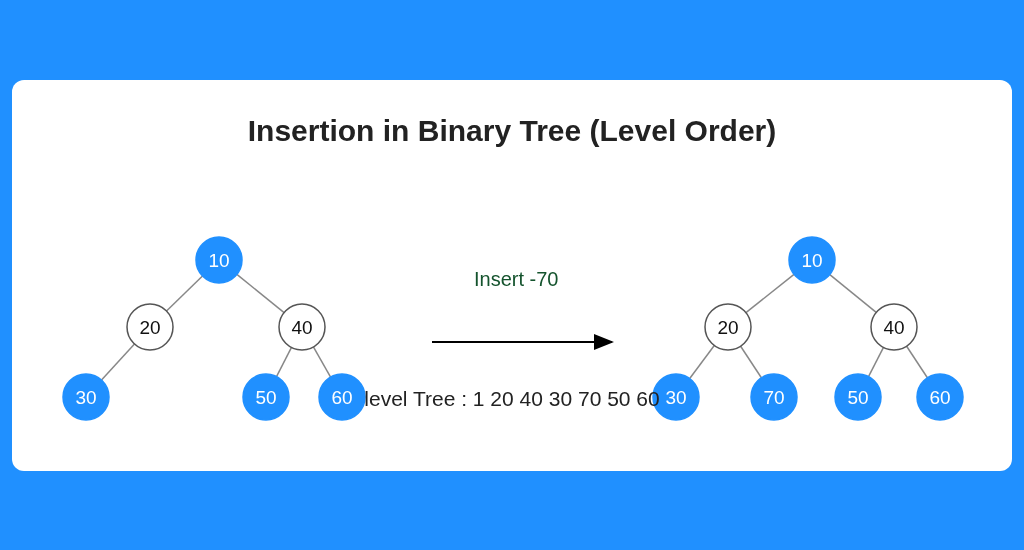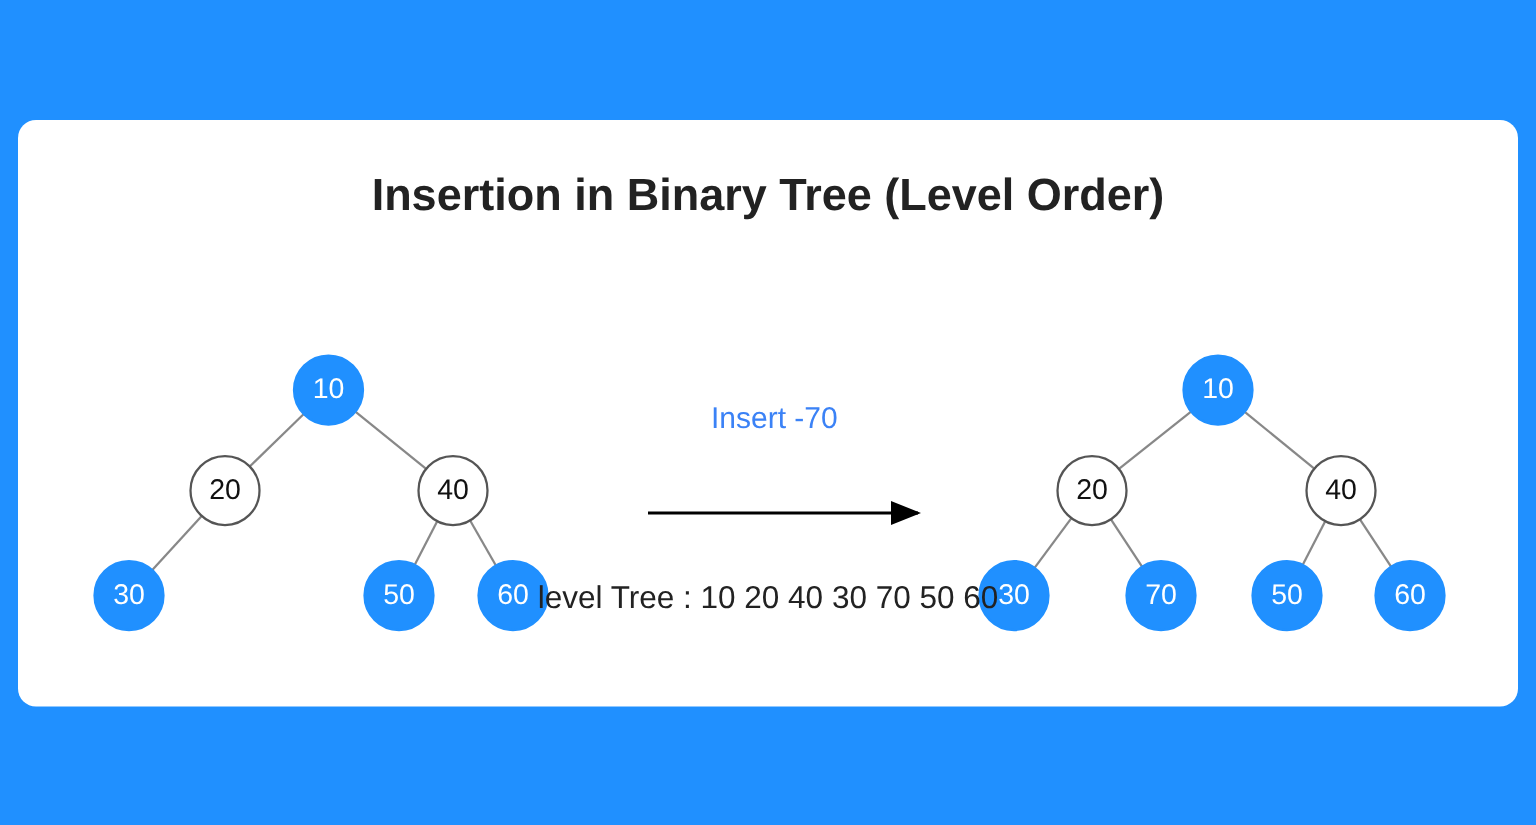--- a/index.html
+++ b/index.html
@@ -38,21 +38,21 @@
     font-weight: 400;
     color: #222222;
   }
   svg.diagram {
     position: absolute;
     top: 0; left: 0;
   }
   .arrow-label {
     position: absolute;
     font-size: 20px;
-    color: #3b82f6;
+    color: #14532d;
   }
 </style>
 </head>
 <body>
 
 <div class="card">
   <div class="title">Insertion in Binary Tree (Level Order)</div>
 
   <svg class="diagram" width="1000" height="526">
     <defs>
@@ -100,15 +100,15 @@
         <text x="846" y="317" text-anchor="middle" dominant-baseline="central" font-size="19" font-family="&quot;Segoe UI&quot;,&quot;Helvetica Neue&quot;,Arial,sans-serif" fill="#ffffff">50</text>
         <circle cx="928" cy="317" r="23" fill="#2090ff" stroke="#2090ff" stroke-width="1.5"></circle>
         <text x="928" y="317" text-anchor="middle" dominant-baseline="central" font-size="19" font-family="&quot;Segoe UI&quot;,&quot;Helvetica Neue&quot;,Arial,sans-serif" fill="#ffffff">60</text>
       </g>
     <line id="arrow-line" stroke="#000" stroke-width="2" marker-end="url(#arrowhead)" x1="420" y1="262" x2="600" y2="262"></line>
   </svg>
 
   <div class="arrow-label" id="insert-label" style="left: 462px; top: 188px;">Insert -70</div>
 
   <div class="caption">
-    <span>level Tree : </span><span>10 20 40 30 70 50 60</span>
+    <span>level Tree : </span><span>1 20 40 30 70 50 60</span>
   </div>
 </div>
 
 </body></html>

